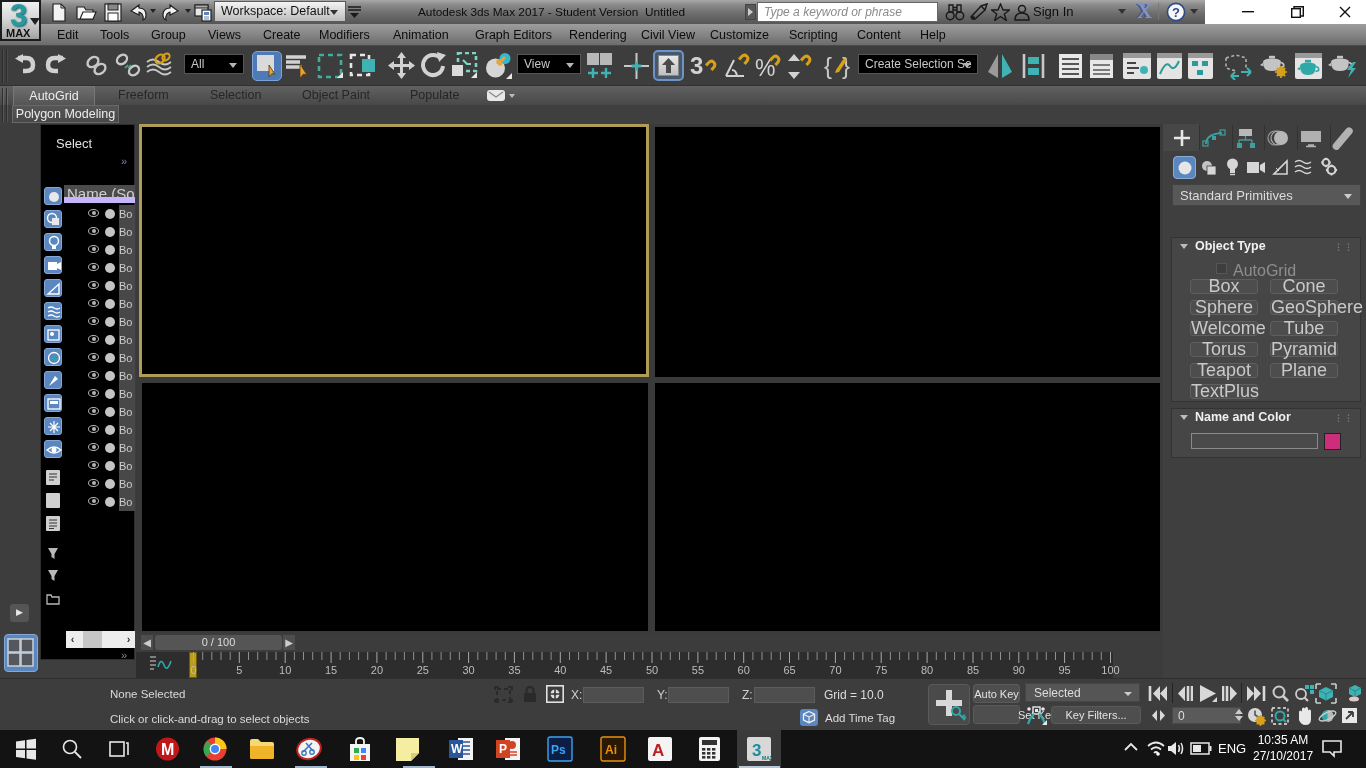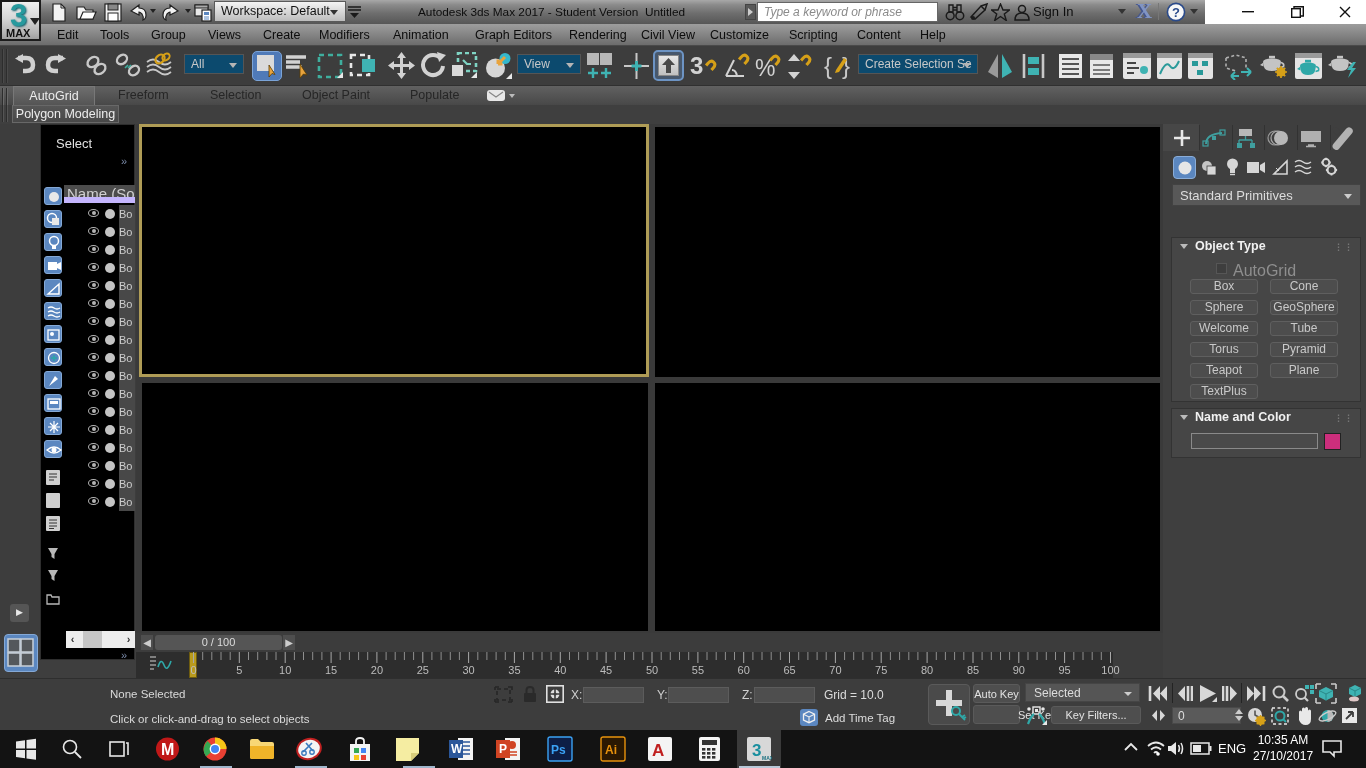--- a/index.html
+++ b/index.html
@@ -35,21 +35,21 @@
 
 
 #menubar { position:absolute; left:0; top:24px; width:1366px; height:22px;
   background:linear-gradient(180deg,#9d9d9d 0%,#8a8a8a 40%,#6c6c6c 100%);
   border-bottom:1px solid #4a4a4a; }
 .menu { position:absolute; top:4px; font-size:12.5px; color:#0c0c0c; }
 
 
 #toolbar { position:absolute; left:0; top:46px; width:1366px; height:40px; background:#3d3d3d; }
 .tsep { position:absolute; top:52px; width:1px; height:28px; background:#2a2a2a; }
-.combo { position:absolute; background:#0c4a6e; border:1px solid #555; color:#c8c8c8;
+.combo { position:absolute; background:#000000; border:1px solid #555; color:#c8c8c8;
   font-size:12px; }
 .combo .arr { position:absolute; right:6px; top:8px; width:0; height:0;
   border-left:4px solid transparent; border-right:4px solid transparent; border-top:5px solid #b5b5b5; }
 
 
 #ribbon { position:absolute; left:0; top:85px; width:1366px; height:20px;
   background:linear-gradient(180deg,#616161,#484848);
   border-top:1px solid #303030;}
 .rtab { position:absolute; top:2px; font-size:12.5px; color:#262626; }
 #rtab-active { position:absolute; left:13px; top:0px; width:82px; height:20px;
@@ -109,21 +109,21 @@
 #stddrop .arr { position:absolute; right:8px; top:9px; width:0; height:0;
   border-left:4px solid transparent; border-right:4px solid transparent; border-top:5px solid #ccc; }
 .rollout { position:absolute; left:8px; width:190px; background:#464646; border:1px solid #333;margin-top:25px; }
 .rollout .hd { position:absolute; left:0; top:0; width:100%; height:17px; color:#f0f0f0;
   font-weight:bold; font-size:12.5px; }
 .rollout .hd .tri { position:absolute; left:8px; top:6px; width:0; height:0;
   border-left:4px solid transparent; border-right:4px solid transparent; border-top:5px solid #bbb; }
 .rollout .hd .tx { position:absolute; left:23px; top:1px; }
 .rollout .hd .grip { position:absolute; right:6px; top:4px; color:#777; font-size:9px; letter-spacing:1px;}
 .objbtn { position:absolute; width:68px; height:15px; background:#4d4d4d; border:1px solid #5f5f5f;
-  border-radius:3px; color:#c9c9c9; font-size:12px; text-align:center; line-height:13px; }
+  border-radius:3px; color:#c9c9c9; font-size:18px; text-align:center; line-height:13px; }
 #autogrid { position:absolute; left:44px; top:24px; color:#8e8e8e; font-size:16px; }
 #autogrid .cb { position:absolute; left:0px; top:1px; width:11px; height:11px; background:#3e3e3e;
   border:1px solid #565656; }
 #agtxt { margin-left:17px; }
 #namecolor-field { position:absolute; left:19px; top:24px; width:127px; height:16px;
   background:#4a4a4a; border:1px solid #8a8a8a; }
 #namecolor-swatch { position:absolute; left:152px; top:24px; width:17px; height:17px;
   background:#cc2e7c; border:1px solid #222; }
 
 

